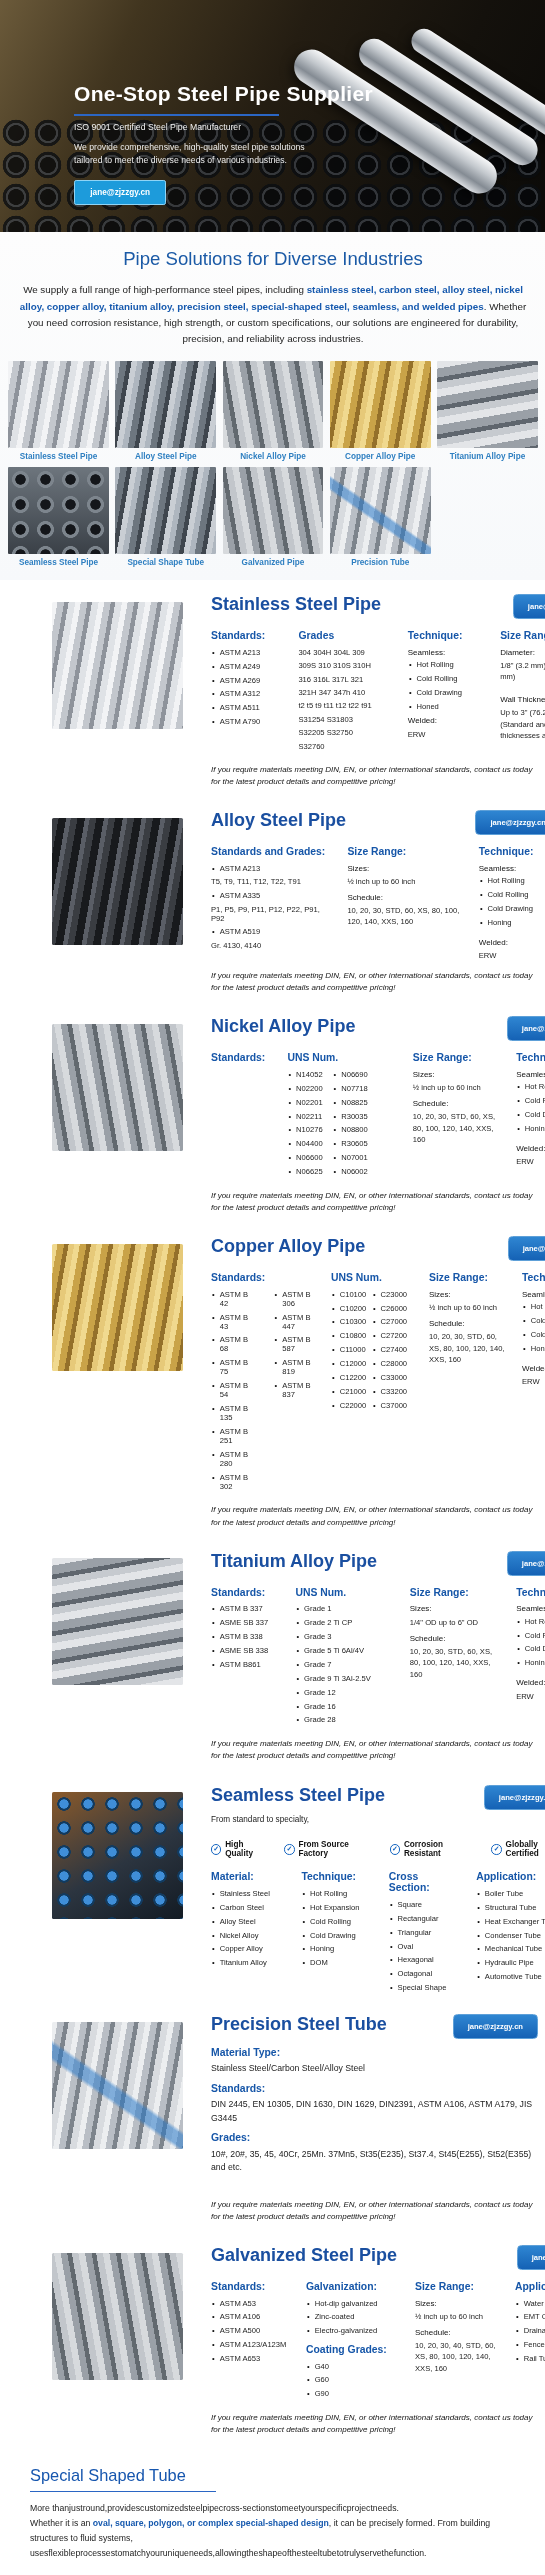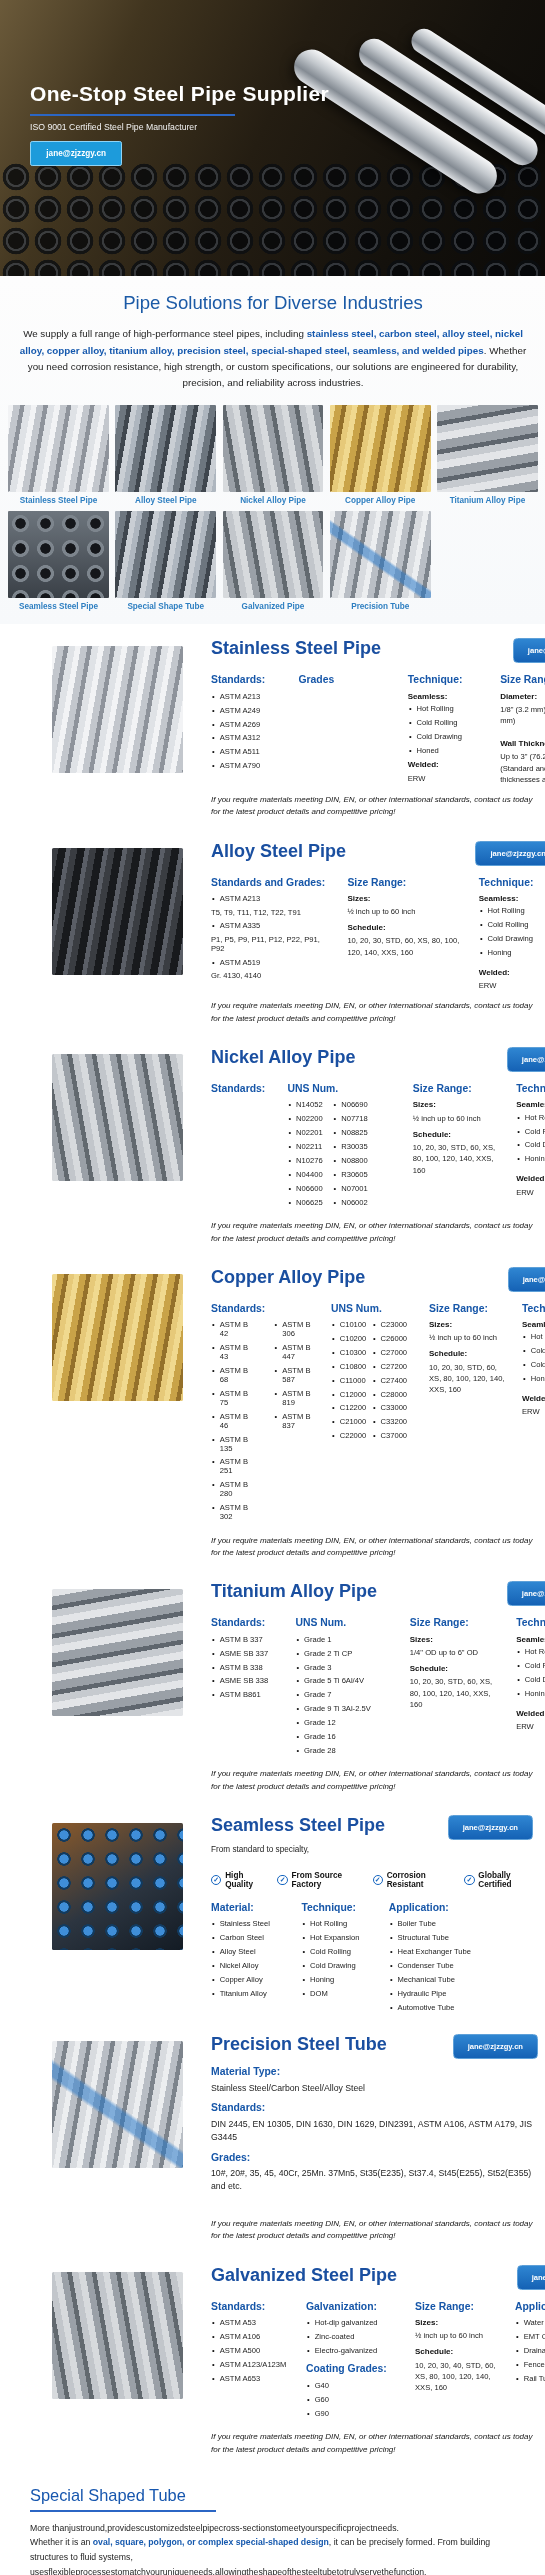--- a/index.html
+++ b/index.html
@@ -1,21 +1,21 @@
 <!DOCTYPE html>
 <html style="font-size:8.7px"><head>
 <meta charset="utf-8">
 <style>
   * { margin:0; padding:0; box-sizing:border-box; }
   body { font-family:"Liberation Sans", sans-serif; background:#ffffff; color:#222; }
   .page { width:546px; margin:0 auto; background:#fff; }
 
   
-  .hero { position:relative; height:276px; overflow:hidden;
-    background:linear-gradient(115deg,#6b5a3a 0%,#41351f 22%,#241d12 48%,#14110c 75%,#0b0a08 100%); }
+  .hero { position:relative; height:232px; overflow:hidden;
+    background:linear-gradient(115deg,#6b5a3a 0%,#41351f 22%,#241d12 48%,#14110c 75%,#0b0a08 100%);padding-left:44px; }
   .hero::after { content:""; position:absolute; left:0; right:0; bottom:-11px; height:126px;
     background-image:radial-gradient(circle at 50% 50%, #05070a 0 34%, #3a3f46 36% 44%, #0a0d11 46% 58%, transparent 60%);
     background-size:32px 32px; opacity:.8; }
   .hero-pipe { position:absolute; border-radius:22px; transform:rotate(33deg); z-index:2;
     background:linear-gradient(#f6f7f8,#c3c8cd 35%,#848b93 70%,#d9dce0); box-shadow:0 4.4px 11px rgba(0,0,0,.55); }
   .hp1 { width:235px; height:35px; right:33px; top:104px; }
   .hp2 { width:207px; height:29.5px; right:-5.5px; top:87px; }
   .hp3 { width:180px; height:25px; right:-33px; top:71px; }
   .hero-inner { position:relative; z-index:3; padding:82px 0 0 30px; width:338px; }
   .hero-title { color:#fff; font-size:21px; font-weight:bold; letter-spacing:0.3px; }
@@ -38,21 +38,21 @@
   
   .product { display:flex; gap:28px; padding:14px 13px 3.3px 52px; min-height:180px; }
   .ph { width:131px; height:127px; flex:none; border-radius:1.6px; margin-top:7.6px; }
   .pc { flex:1; }
   .p-head { display:flex; justify-content:space-between; align-items:flex-start; }
   .p-title { color:#1a4fa0; font-size:18px; font-weight:bold; }
   .p-btn { background:linear-gradient(180deg,#2f86d2,#1562b5); border:0.5px solid #5ea0d8; border-radius:4.4px;
     color:#fff; font-weight:bold; font-size:7.6px; padding:7px 14px; cursor:pointer; }
   .cols { display:flex; gap:16.4px; margin-top:11px; font-size:7.6px; }
   .ch { color:#1656a8; font-size:10.4px; font-weight:bold; margin-bottom:6.5px; }
-  .sub { font-weight:bold; color:#111; font-size:8px; margin:5.5px 0 3.3px; }
+  .sub { font-weight:normal; color:#111; font-size:8px; margin:5.5px 0 3.3px; }
   ul.blist { list-style:none; }
   ul.blist li { margin:0 0 4.9px 1.1px; padding-left:7.6px; position:relative; color:#1c1c1c; }
   ul.blist li::before { content:"•"; position:absolute; left:0; top:0; color:#111; }
   .twocol { display:flex; gap:9.8px; }
   .line { margin-bottom:4.4px; color:#1c1c1c; }
   .note { font-style:italic; color:#151515; font-size:8px; line-height:1.55; margin:8.7px 0 4.4px; width:327px; }
   .plain { color:#1c1c1c; line-height:1.5; }
 
   
   .tagline { margin-top:5.5px; font-size:8.2px; color:#1c1c1c; }
@@ -94,20 +94,21 @@
 <div class="page">
 
   <div class="hero">
     <div class="hero-pipe hp3"></div>
     <div class="hero-pipe hp2"></div>
     <div class="hero-pipe hp1"></div>
     <div class="hero-inner">
       <div class="hero-title">One-Stop Steel Pipe Supplier</div>
       <div class="hero-underline"></div>
       <div class="hero-sub">ISO 9001 Certified Steel Pipe Manufacturer</div>
+      <div class="hero-desc">We provide comprehensive, high-quality steel pipe solutions tailored to meet the diverse needs of various industries.</div>
       <span class="hero-btn">jane@zjzzgy.cn</span>
     </div>
   </div>
 
   <div class="intro">
     <div class="intro-title">Pipe Solutions for Diverse Industries</div>
     <div class="intro-para"><span>We supply a full range of high-performance steel pipes, including </span><b>stainless steel, carbon steel, alloy steel, nickel alloy, copper alloy, titanium alloy, precision steel, special-shaped steel, seamless, and welded pipes</b><span>. Whether you need corrosion resistance, high strength, or custom specifications, our solutions are engineered for durability, precision, and reliability across industries.</span></div>
     <div class="cat-grid">
       <div class="cat">
           <div class="cat-img g-silver"></div>
@@ -162,20 +163,30 @@
               <li>ASTM A213</li>
               <li>ASTM A249</li>
               <li>ASTM A269</li>
               <li>ASTM A312</li>
               <li>ASTM A511</li>
               <li>ASTM A790</li>
             </ul>
           </div>
         <div style="width:93px">
             <div class="ch">Grades</div>
+          <div>
+              <div class="line">304 304H 304L 309</div>
+              <div class="line">309S 310 310S 310H</div>
+              <div class="line">316 316L 317L 321</div>
+              <div class="line">321H 347 347h 410</div>
+              <div class="line">t2 t5 t9 t11 t12 t22 t91</div>
+              <div class="line">S31254 S31803</div>
+              <div class="line">S32205 S32750</div>
+              <div class="line">S32760</div>
+            </div>
           </div>
         <div style="width:76px">
             <div class="ch">Technique:</div>
           <div class="sub">Seamless:</div>
           <ul class="blist">
               <li>Hot Rolling</li>
               <li>Cold Rolling</li>
               <li>Cold Drawing</li>
               <li>Honed</li>
             </ul>
@@ -310,21 +321,21 @@
       </div>
       <div class="cols" style="gap:11px">
         <div style="width:109px">
             <div class="ch">Standards:</div>
           <div class="twocol" style="gap:16px">
             <ul class="blist">
                 <li>ASTM B 42</li>
                 <li>ASTM B 43</li>
                 <li>ASTM B 68</li>
                 <li>ASTM B 75</li>
-                <li>ASTM B 46</li>
+                <li>ASTM B 54</li>
                 <li>ASTM B 135</li>
                 <li>ASTM B 251</li>
                 <li>ASTM B 280</li>
                 <li>ASTM B 302</li>
               </ul>
             <ul class="blist">
                 <li>ASTM B 306</li>
                 <li>ASTM B 447</li>
                 <li>ASTM B 587</li>
                 <li>ASTM B 819</li>
@@ -481,20 +492,32 @@
             <div class="ch">Technique:</div>
           <ul class="blist">
               <li>Hot Rolling</li>
               <li>Hot Expansion</li>
               <li>Cold Rolling</li>
               <li>Cold Drawing</li>
               <li>Honing</li>
               <li>DOM</li>
             </ul>
           </div>
+        <div style="width:71px">
+            <div class="ch">Cross Section:</div>
+          <ul class="blist">
+              <li>Square</li>
+              <li>Rectangular</li>
+              <li>Triangular</li>
+              <li>Oval</li>
+              <li>Hexagonal</li>
+              <li>Octagonal</li>
+              <li>Special Shape</li>
+            </ul>
+          </div>
         <div style="width:93px">
             <div class="ch">Application:</div>
           <ul class="blist">
               <li>Boiler Tube</li>
               <li>Structural Tube</li>
               <li>Heat Exchanger Tube</li>
               <li>Condenser Tube</li>
               <li>Mechanical Tube</li>
               <li>Hydraulic Pipe</li>
               <li>Automotive Tube</li>

